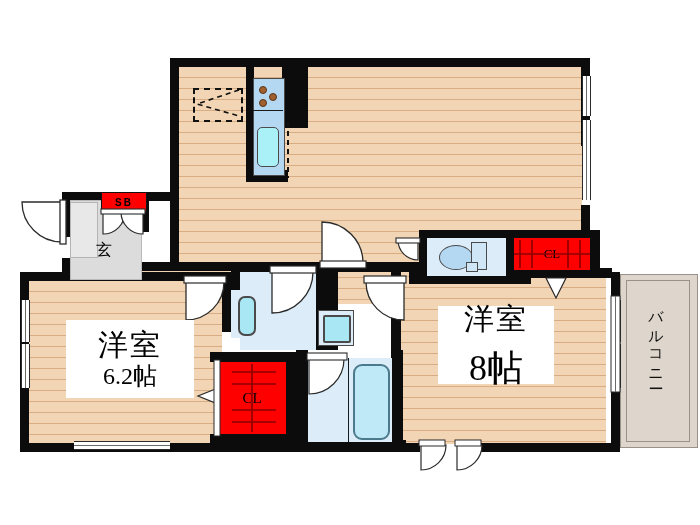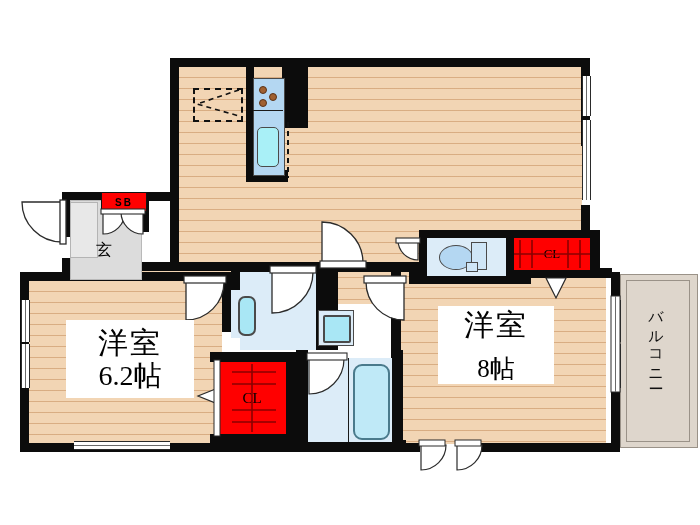--- a/index.html
+++ b/index.html
@@ -397,21 +397,21 @@
       <line x1="232" y1="372" x2="276" y2="372" stroke="#8a0000" stroke-width="1.4"></line>
       <line x1="232" y1="384" x2="276" y2="384" stroke="#8a0000" stroke-width="1.4"></line>
       <line x1="232" y1="410" x2="276" y2="410" stroke="#8a0000" stroke-width="1.4"></line>
       <line x1="232" y1="422" x2="276" y2="422" stroke="#8a0000" stroke-width="1.4"></line>
     </g>
   </svg>
 
 
   <div class="room-tile" style="left:66px; top:320px; width:128px; height:78px;">
     <span class="l1" style="font-size:30px; letter-spacing:2px;">洋室</span>
-    <span class="l2" style="font-size:28px; margin-top:4px;">6.2帖</span>
+    <span class="l2" style="font-size:24px; margin-top:4px;">6.2帖</span>
   </div>
 
   <div class="room-tile" style="left:438px; top:306px; width:116px; height:78px;">
     <span class="l1" style="font-size:30px; letter-spacing:2px;">洋室</span>
-    <span class="l2" style="font-size:25px; margin-top:16px;">8帖</span>
+    <span class="l2" style="font-size:36px; margin-top:16px;">8帖</span>
   </div>
 
 </div>
 
 </body></html>

